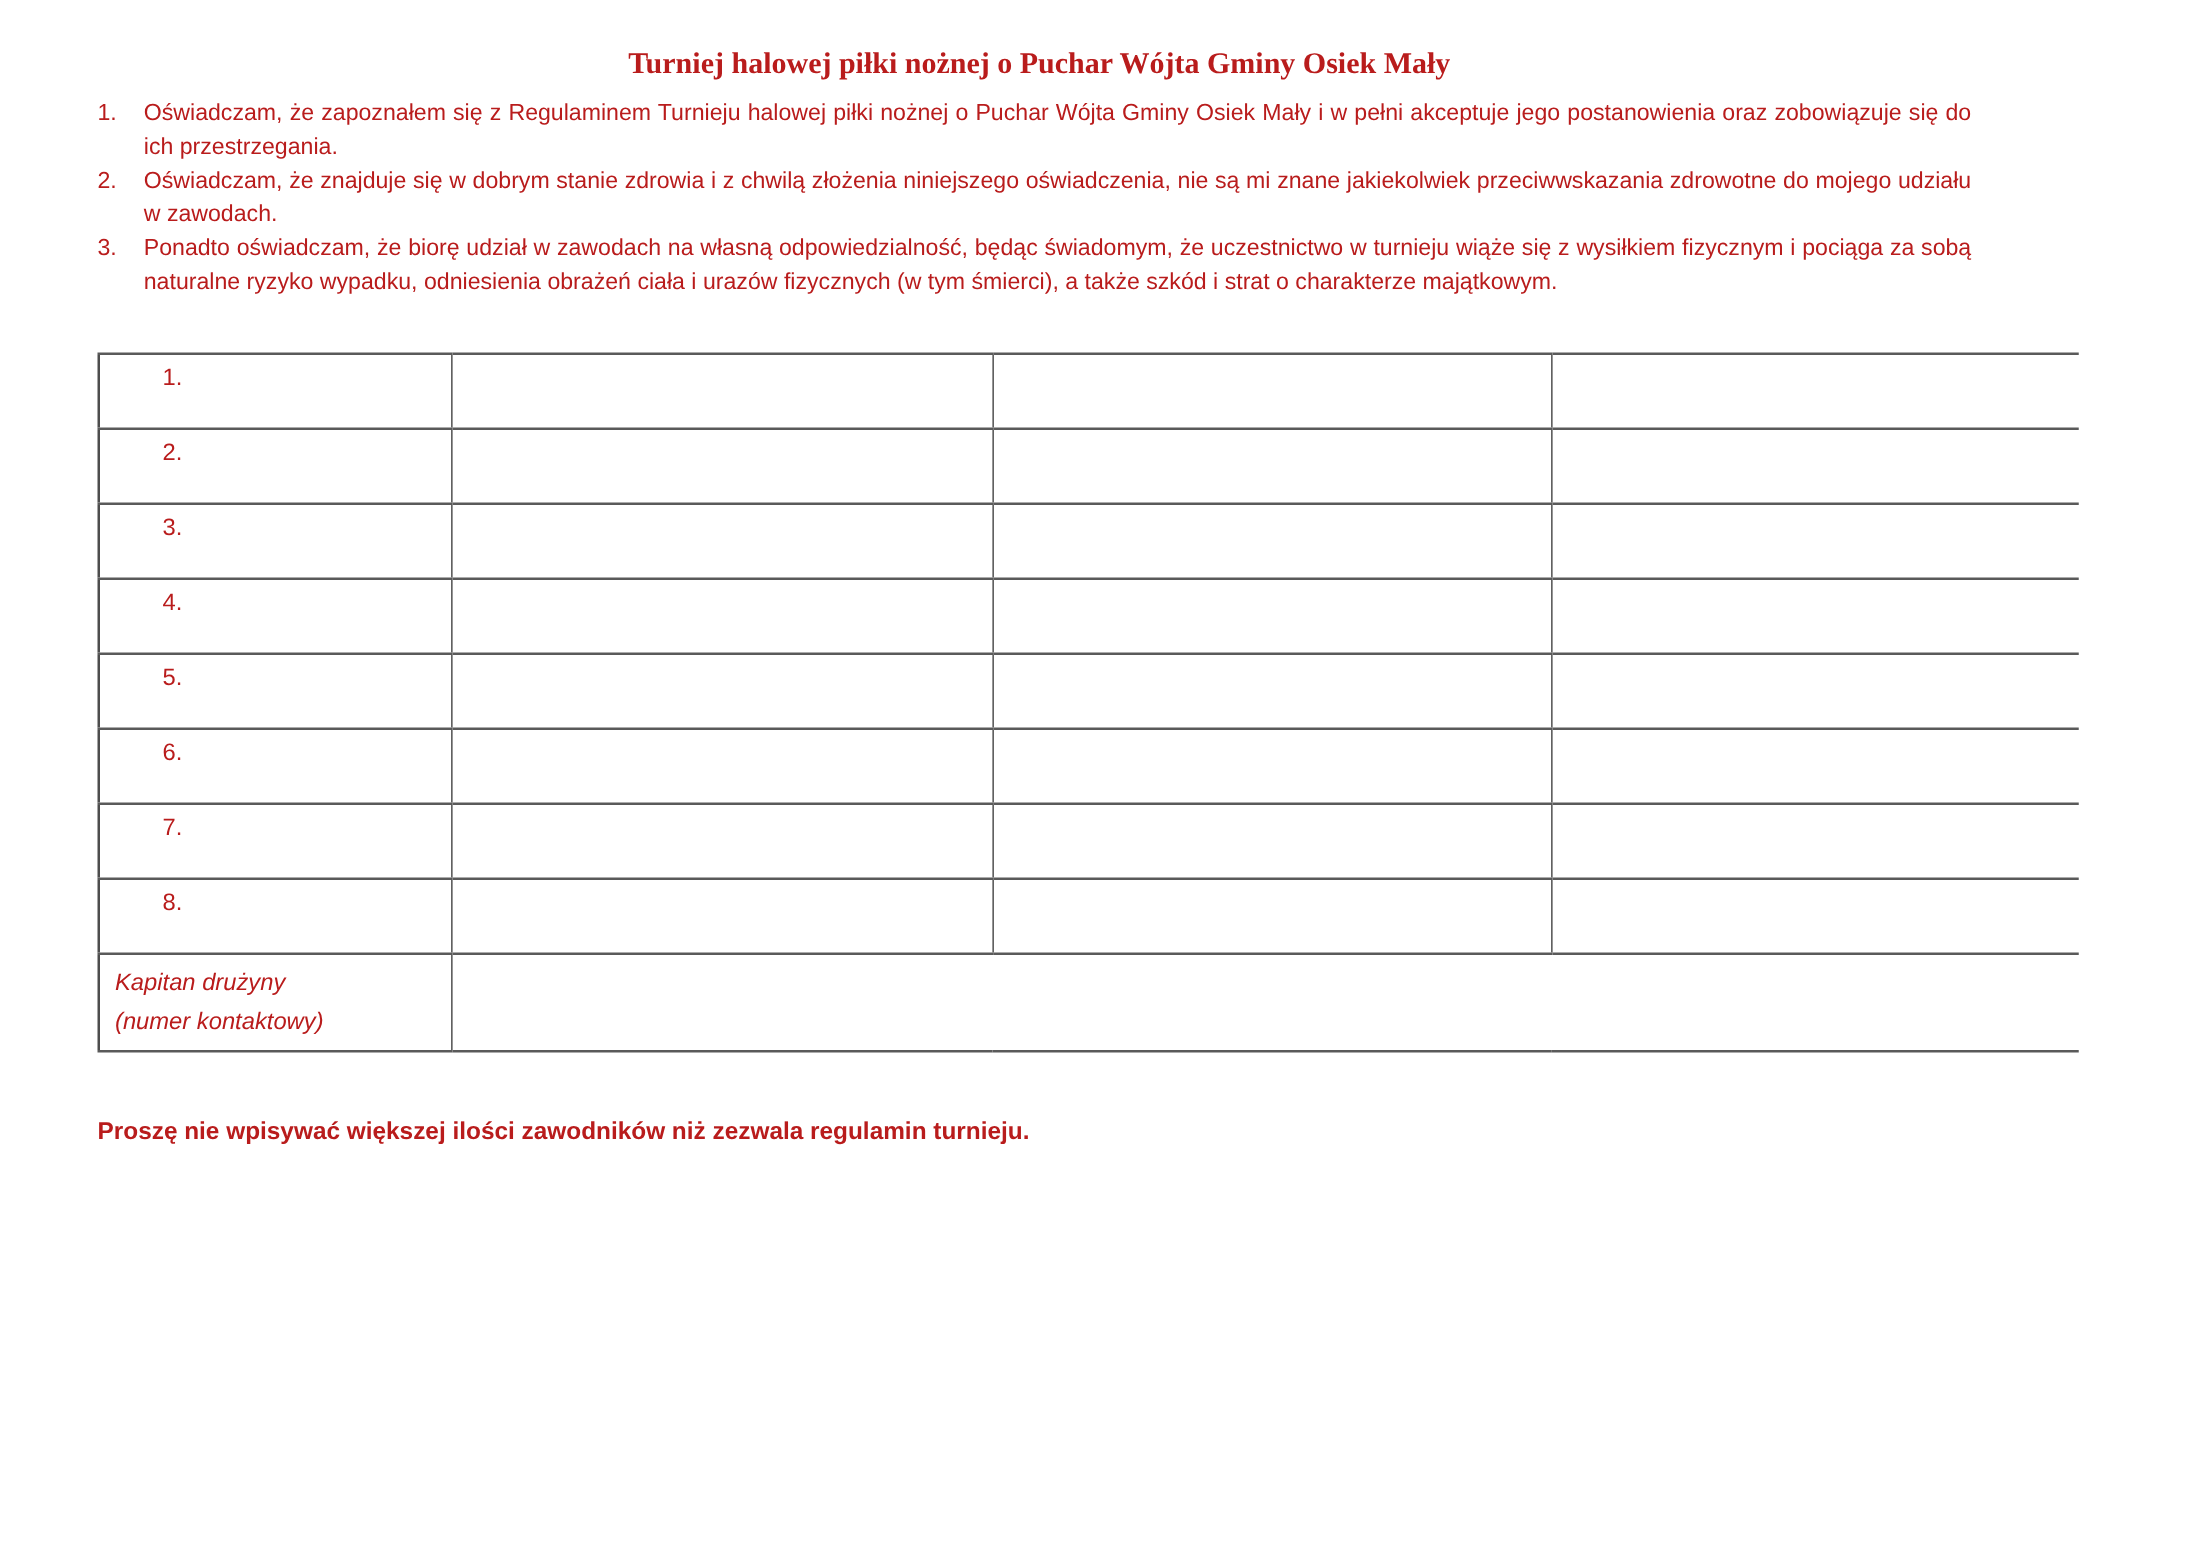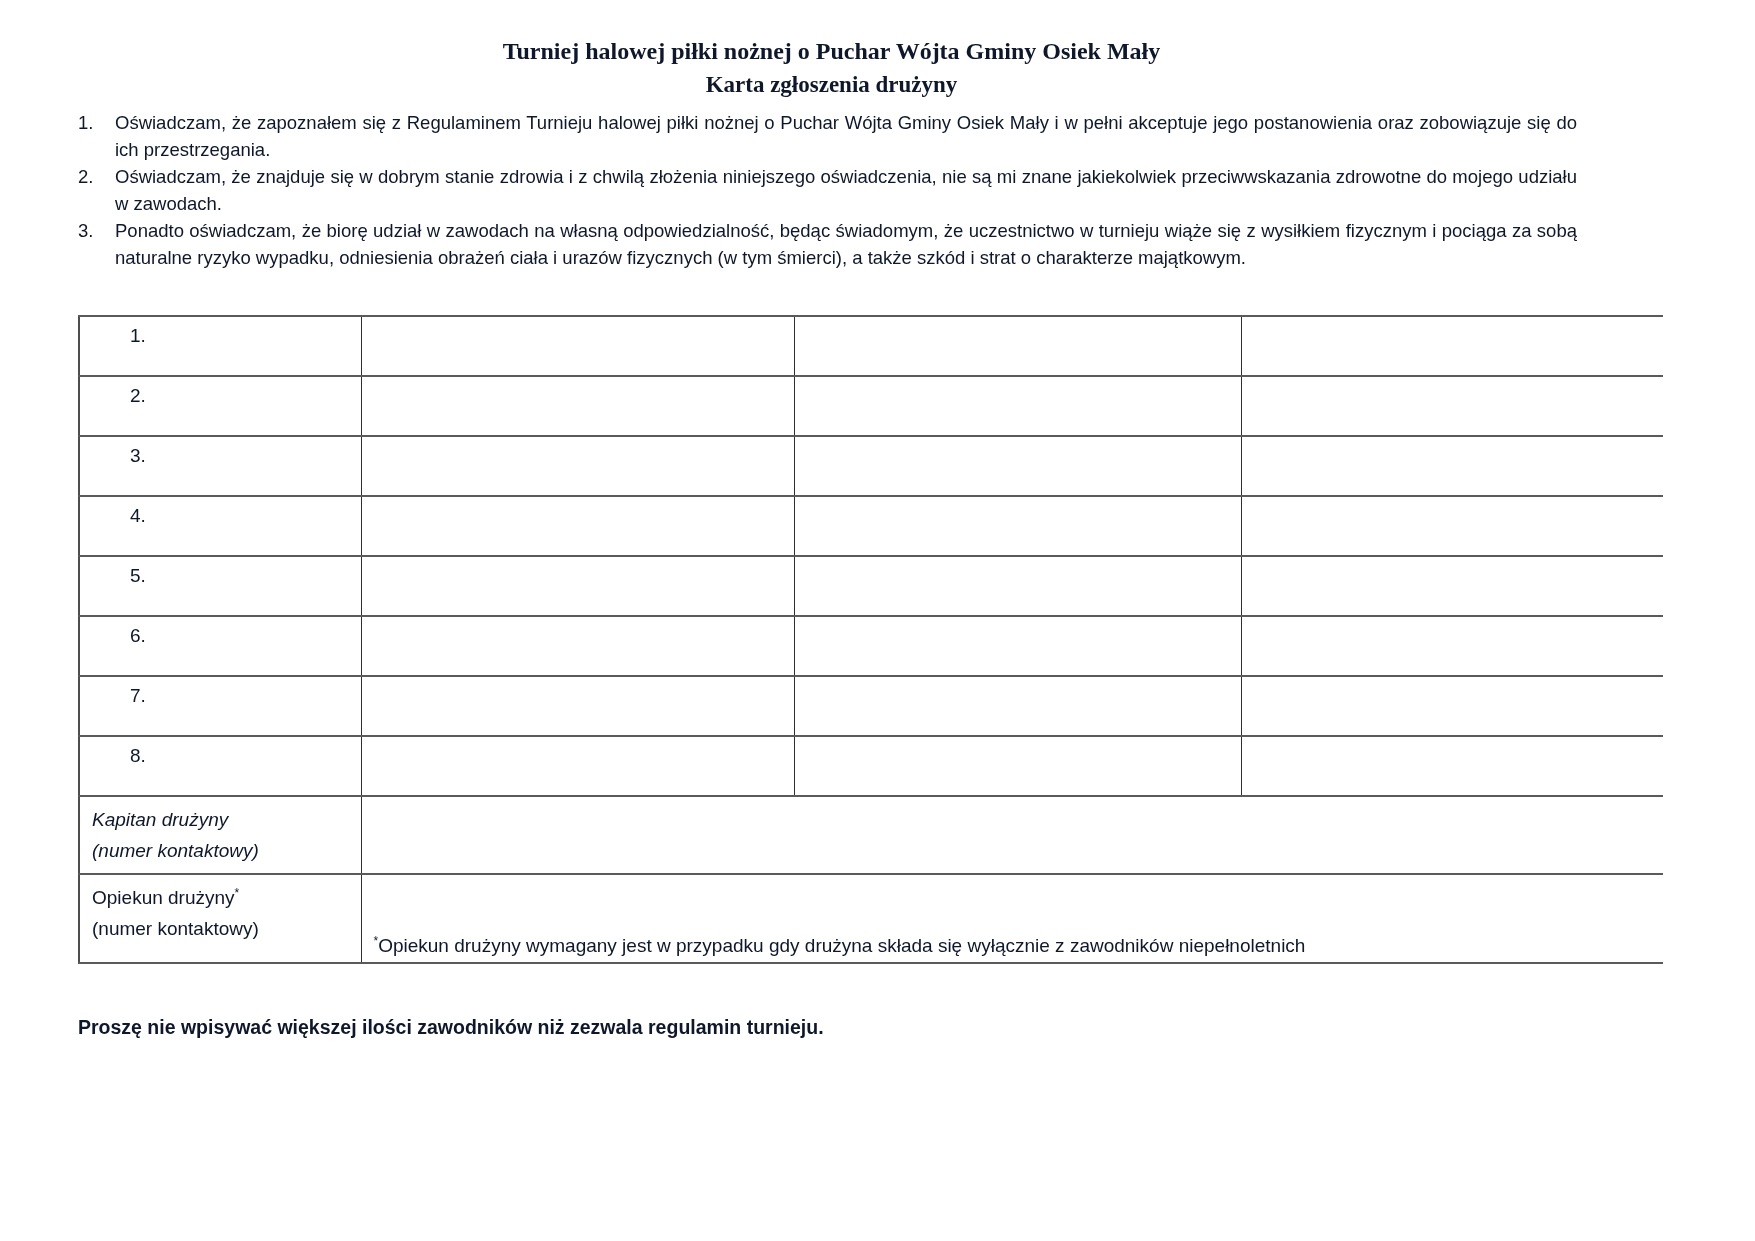--- a/index.html
+++ b/index.html
@@ -1,21 +1,21 @@
 <!DOCTYPE html>
 <html><head>
 <meta charset="utf-8">
 <style>
   * { margin:0; padding:0; box-sizing:border-box; }
   html,body { background:#ffffff; }
   .page {
     position:relative;
     width:1663px; height:1241px;
     background:#ffffff;
-    color:#0f172a;
+    color:#b91c1c;
     font-family:"Liberation Sans", sans-serif;
     overflow:hidden;
   }
   .doc-title {
     margin-top:36px;
     text-align:center;
     font-family:"Liberation Serif", serif;
     font-weight:bold;
     font-size:24px;
     line-height:31px;
@@ -82,21 +82,20 @@
     font-weight:bold;
     font-size:19.5px;
   }
 </style>
 </head>
 <body>
 
 <div class="page">
 
   <div class="doc-title">Turniej halowej piłki nożnej o Puchar Wójta Gminy Osiek Mały</div>
-  <div class="doc-subtitle">Karta zgłoszenia drużyny</div>
 
   <div class="declarations">
     <div class="decl">
       <span class="num">1.</span>
       <span>Oświadczam, że zapoznałem się z Regulaminem Turnieju halowej piłki nożnej o Puchar Wójta Gminy Osiek Mały i w pełni akceptuje jego postanowienia oraz zobowiązuje się do ich przestrzegania.</span>
     </div>
     <div class="decl">
       <span class="num">2.</span>
       <span>Oświadczam, że znajduje się w dobrym stanie zdrowia i z chwilą złożenia niniejszego oświadczenia, nie są mi znane jakiekolwiek przeciwwskazania zdrowotne do mojego udziału w zawodach.</span>
     </div>
@@ -164,25 +163,18 @@
       <td></td>
       <td></td>
       <td></td>
     </tr>
 
     <tr class="row-captain">
       <td class="label-2line"><span>Kapitan drużyny</span><br><span>(numer kontaktowy)</span></td>
       <td colspan="3"></td>
     </tr>
 
-    <tr class="row-guardian">
-      <td class="label-2line"><span>Opiekun drużyny</span><sup>*</sup><br><span>(numer kontaktowy)</span></td>
-      <td colspan="3" class="guardian-value">
-        <span></span>
-        <div class="footnote"><sup>*</sup><span>Opiekun drużyny wymagany jest w przypadku gdy drużyna składa się wyłącznie z zawodników niepełnoletnich</span></div>
-      </td>
-    </tr>
   </tbody>
     </table>
 
   <div class="footer-note">Proszę nie wpisywać większej ilości zawodników niż zezwala regulamin turnieju.</div>
 
 </div>
 
 </body></html>

